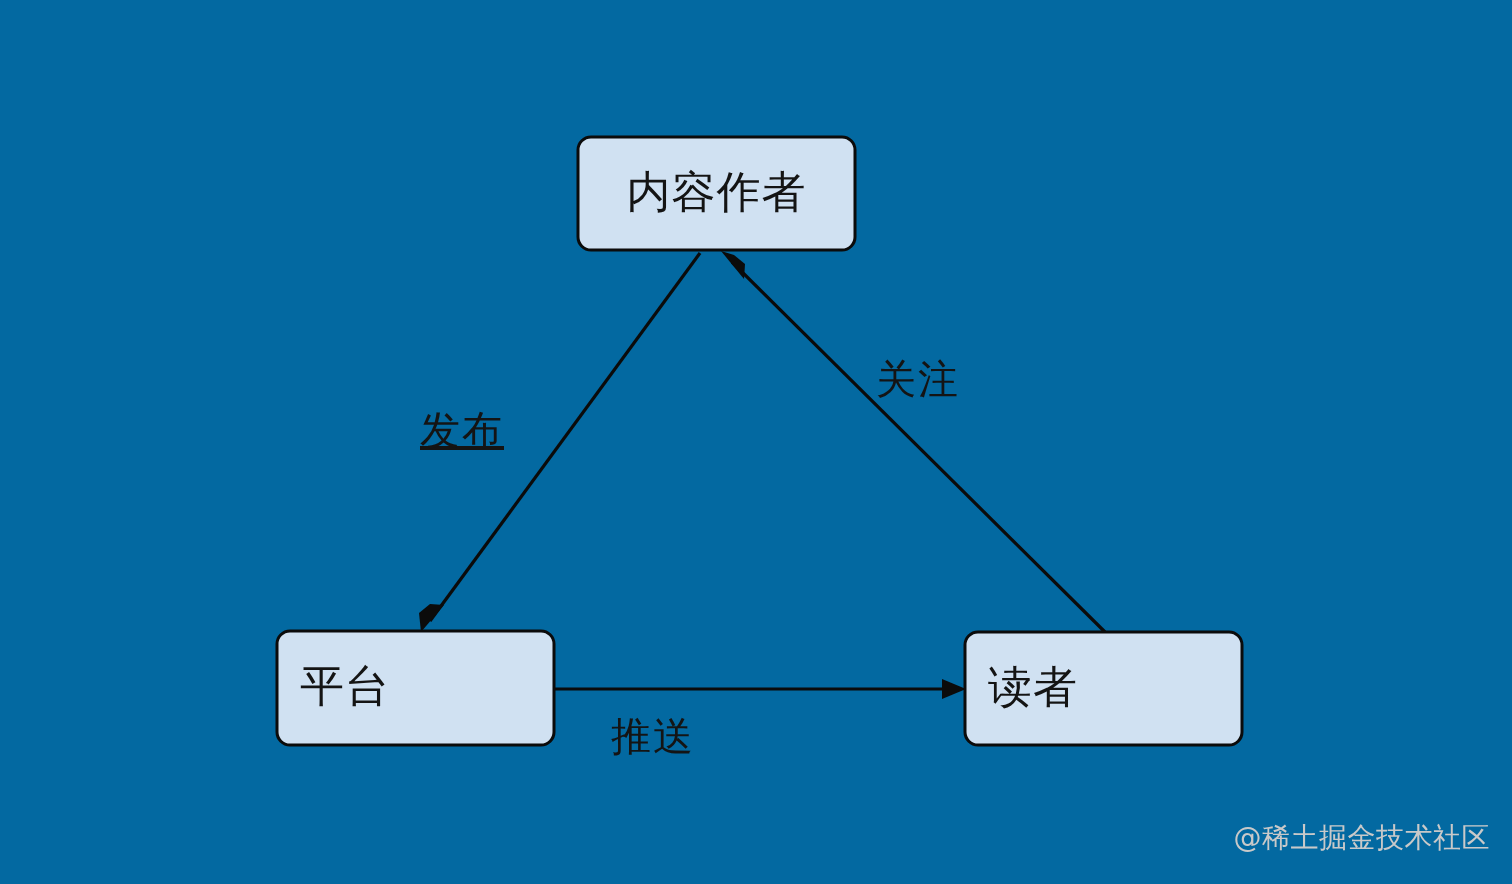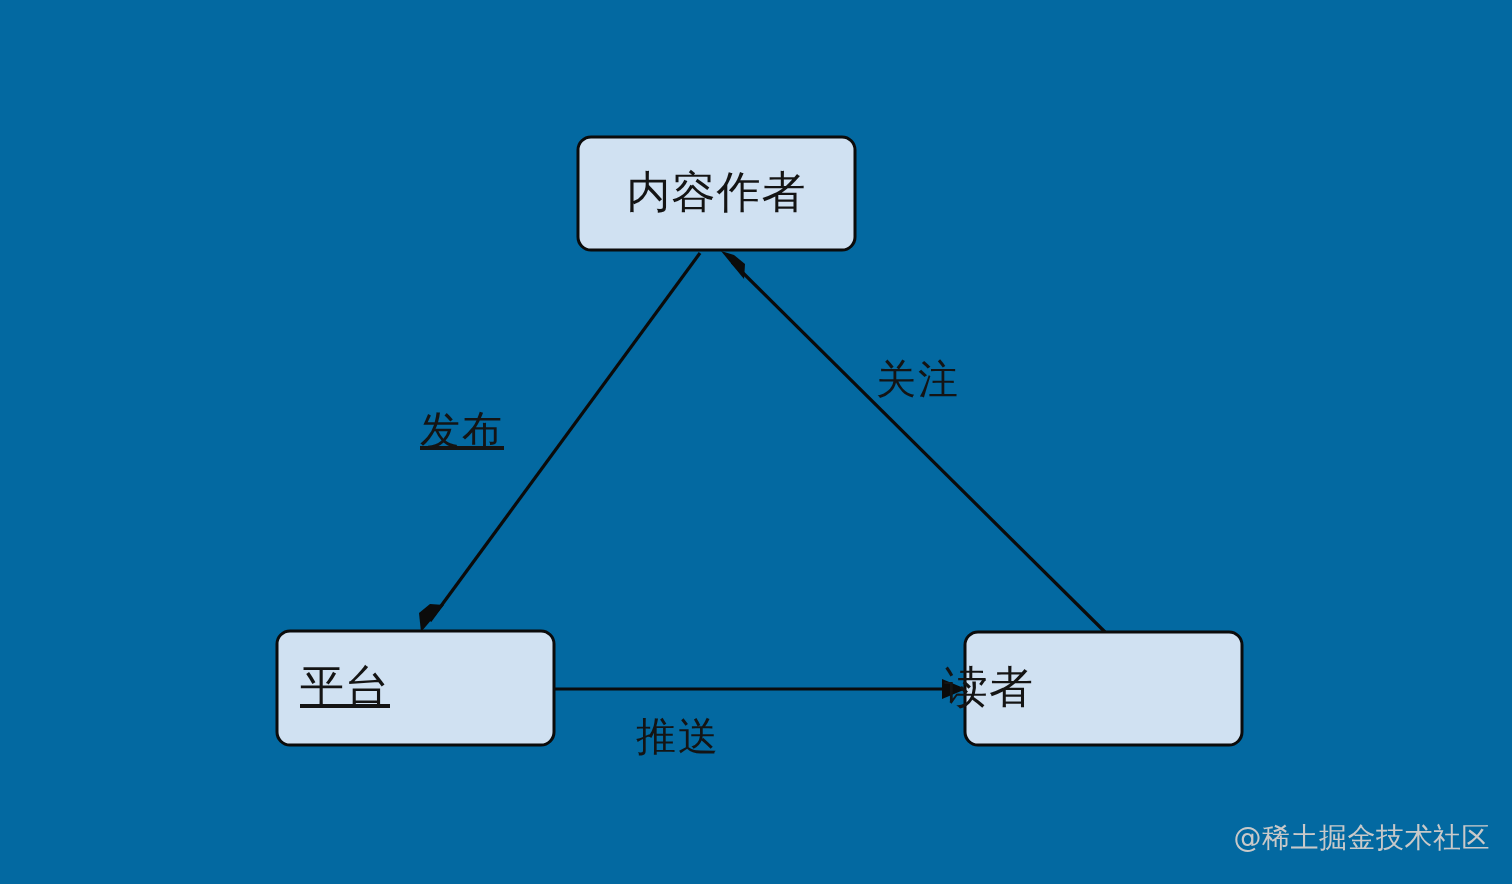--- a/index.html
+++ b/index.html
@@ -90,25 +90,25 @@
       <polygon class="arrow-head" points="966,689 942,679 942,699"></polygon>
     </g>
 
     <rect class="node-rect" x="578" y="137" width="277" height="113" rx="13" ry="13"></rect>
     <rect class="node-rect" x="277" y="631" width="277" height="114" rx="13" ry="13"></rect>
     <rect class="node-rect" x="965" y="632" width="277" height="113" rx="13" ry="13"></rect>
   </svg>
 
   <div class="node-label" style="left:578px; top:170px; width:277px; text-align:center;">内容作者</div>
 
-  <div class="node-label" style="left:300px; top:664px; text-align:left;text-decoration:underline;">平台</div>
+  <div class="node-label" style="left:300px; top:664px; text-align:left;">平台</div>
 
-  <div class="node-label" style="left:944px; top:665px; text-align:left;">读者</div>
+  <div class="node-label" style="left:988px; top:665px; text-align:left;">读者</div>
 
   <div class="edge-label" style="left:420px; top:410px;text-decoration:underline;">发布</div>
 
-  <div class="edge-label" style="left:636px; top:716px;">推送</div>
+  <div class="edge-label" style="left:611px; top:716px;">推送</div>
 
   <div class="edge-label" style="left:876px; top:359px;">关注</div>
 
   <div class="watermark" style="right:22px; bottom:32px;">@稀土掘金技术社区</div>
 
 </div>
 
 </body></html>

